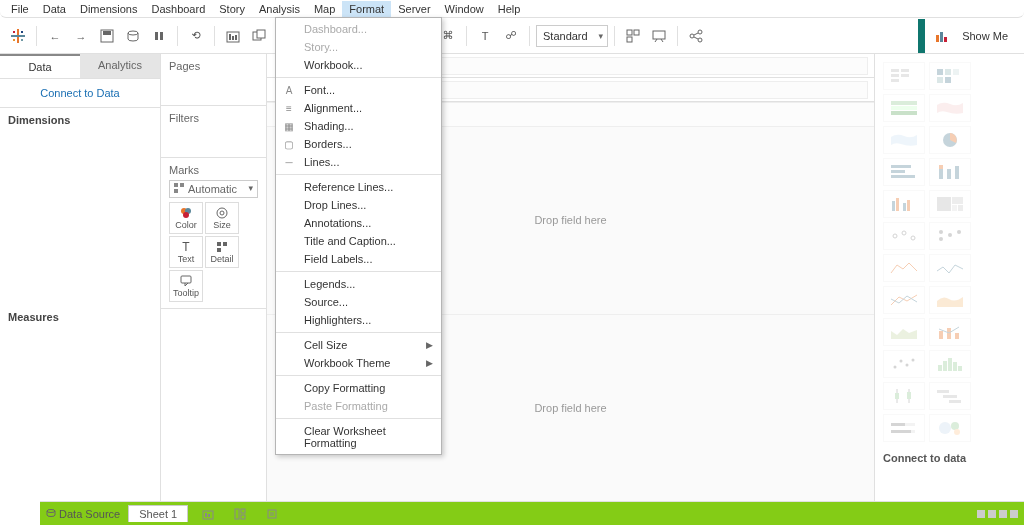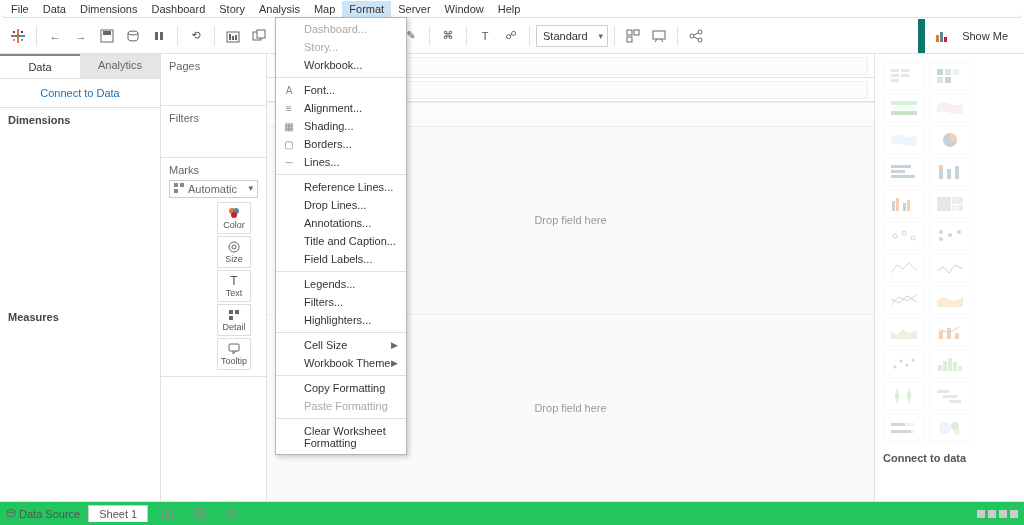--- a/index.html
+++ b/index.html
@@ -26,43 +26,43 @@
 .tab:not(.active) { background: #e5e5e5; }
 .connect { text-align: center; padding: 8px 0; color: #1a6fb3; font-size: 11px; border-bottom: 1px solid #e0e0e0; }
 .section-head { padding: 6px 8px; font-weight: 600; color: #444; }
 
 .mid-pane { width: 106px; border-right: 1px solid #e0e0e0; display: flex; flex-direction: column; }
 .card { border-bottom: 1px solid #e0e0e0; padding: 6px 8px; color: #666; min-height: 52px; }
 .card-title { margin-bottom: 4px; }
 .marks-sel { border: 1px solid #ccc; padding: 2px 4px; display: flex; align-items: flex-start; gap: 4px; position: relative; margin-top: 4px; }
 .marks-sel::after { content: "▾"; position: absolute; right: 4px; font-size: 9px; color: #666; }
 .marks-grid { display: flex; flex-wrap: wrap; gap: 2px; margin-top: 4px; }
-.mark-cell { width: 30px; border: 1px solid #ddd; display: flex; flex-direction: column; align-items: center; padding: 3px 16px; font-size: 9px; color: #555; margin-left: 48px; }
+.mark-cell { width: 30px; border: 1px solid #ddd; display: flex; flex-direction: column; align-items: center; padding: 3px 16px; font-size: 9px; color: #555; }
 .mark-cell .ic { height: 14px; display: flex; align-items: center; justify-content: center; font-size: 12px; }
 
 .canvas { flex: 1; display: flex; flex-direction: column; background: #fafafa; position: relative; }
 .shelf { height: 24px; display: flex; align-items: center; border-bottom: 1px solid #e0e0e0; background: #fff; }
 .shelf-label { width: 70px; padding-left: 8px; color: #777; font-size: 10px; }
 .shelf-slot { flex: 1; margin: 2px 6px 2px 0; height: 18px; border: 1px solid #eee; background: #fcfcfc; }
 .drop-row { flex: 1; display: flex; align-items: center; justify-content: center; color: #999; border-top: 1px solid #eee; }
 .drop-row.hdr { flex: 0 0 24px; background: #fcfcfc; }
 
 .right-pane { width: 150px; border-left: 1px solid #e0e0e0; padding: 8px; display: flex; flex-direction: column; gap: 6px; }
 .viz-grid { display: flex; flex-wrap: wrap; gap: 4px; }
 .viz-cell { width: 42px; height: 28px; border: 1px solid #eee; display: flex; align-items: center; justify-content: center; background: #fff; }
 .viz-cell.dim { opacity: .35; }
 .ctd { color: #555; font-weight: 600; margin-top: 4px; }
 
-.statusbar { height: 24px; border-top: 1px solid #e0e0e0; display: flex; align-items: center; background: #22c55e; padding: 0 6px; gap: 8px; font-size: 11px; color: #555; }
+.statusbar { height: 24px; border-top: 1px solid #e0e0e0; display: flex; align-items: center; background: #84cc16; padding: 0 6px; gap: 8px; font-size: 11px; color: #555; margin-left: 40px; }
 .sheet-tab { background: #fff; border: 1px solid #ccc; border-bottom: none; padding: 2px 10px; }
 .status-spacer { flex: 1; }
 .status-pips { display: flex; gap: 3px; }
 .pip { width: 8px; height: 8px; background: #ccc; }
 
-.dropdown { position: absolute; left: 275px; top: 17px; width: 132px; background: #fff; border: 1px solid #b5b5b5; box-shadow: 2px 2px 5px rgba(0,0,0,.2); z-index: 200; padding: 2px 0; }
+.dropdown { position: absolute; left: 275px; top: 17px; width: 167px; background: #fff; border: 1px solid #b5b5b5; box-shadow: 2px 2px 5px rgba(0,0,0,.2); z-index: 200; padding: 2px 0; }
 .dd-item { padding: 3px 10px 3px 28px; color: #333; position: relative; display: flex; align-items: center; }
 .dd-item.disabled { color: #aaa; }
 .dd-item .sub { position: absolute; right: 8px; font-size: 9px; color: #666; }
 .dd-item .dd-ic { position: absolute; left: 6px; width: 14px; text-align: center; color: #888; font-size: 10px; }
 .dd-sep { height: 1px; background: #e0e0e0; margin: 3px 0; }
 
 svg { display: block; }
 </style>
 </head>
 <body>
@@ -107,21 +107,21 @@
       <span>Lines...</span>
     </div>
   <div class="dd-sep"></div>
   <div class="dd-item">Reference Lines...</div>
   <div class="dd-item">Drop Lines...</div>
   <div class="dd-item">Annotations...</div>
   <div class="dd-item">Title and Caption...</div>
   <div class="dd-item">Field Labels...</div>
   <div class="dd-sep"></div>
   <div class="dd-item">Legends...</div>
-  <div class="dd-item">Filters...</div>
+  <div class="dd-item">Source...</div>
   <div class="dd-item">Highlighters...</div>
   <div class="dd-sep"></div>
   <div class="dd-item">
       <span>Cell Size</span>
       <span class="sub">▶</span>
     </div>
   <div class="dd-item">
       <span>Workbook Theme</span>
       <span class="sub">▶</span>
     </div>

